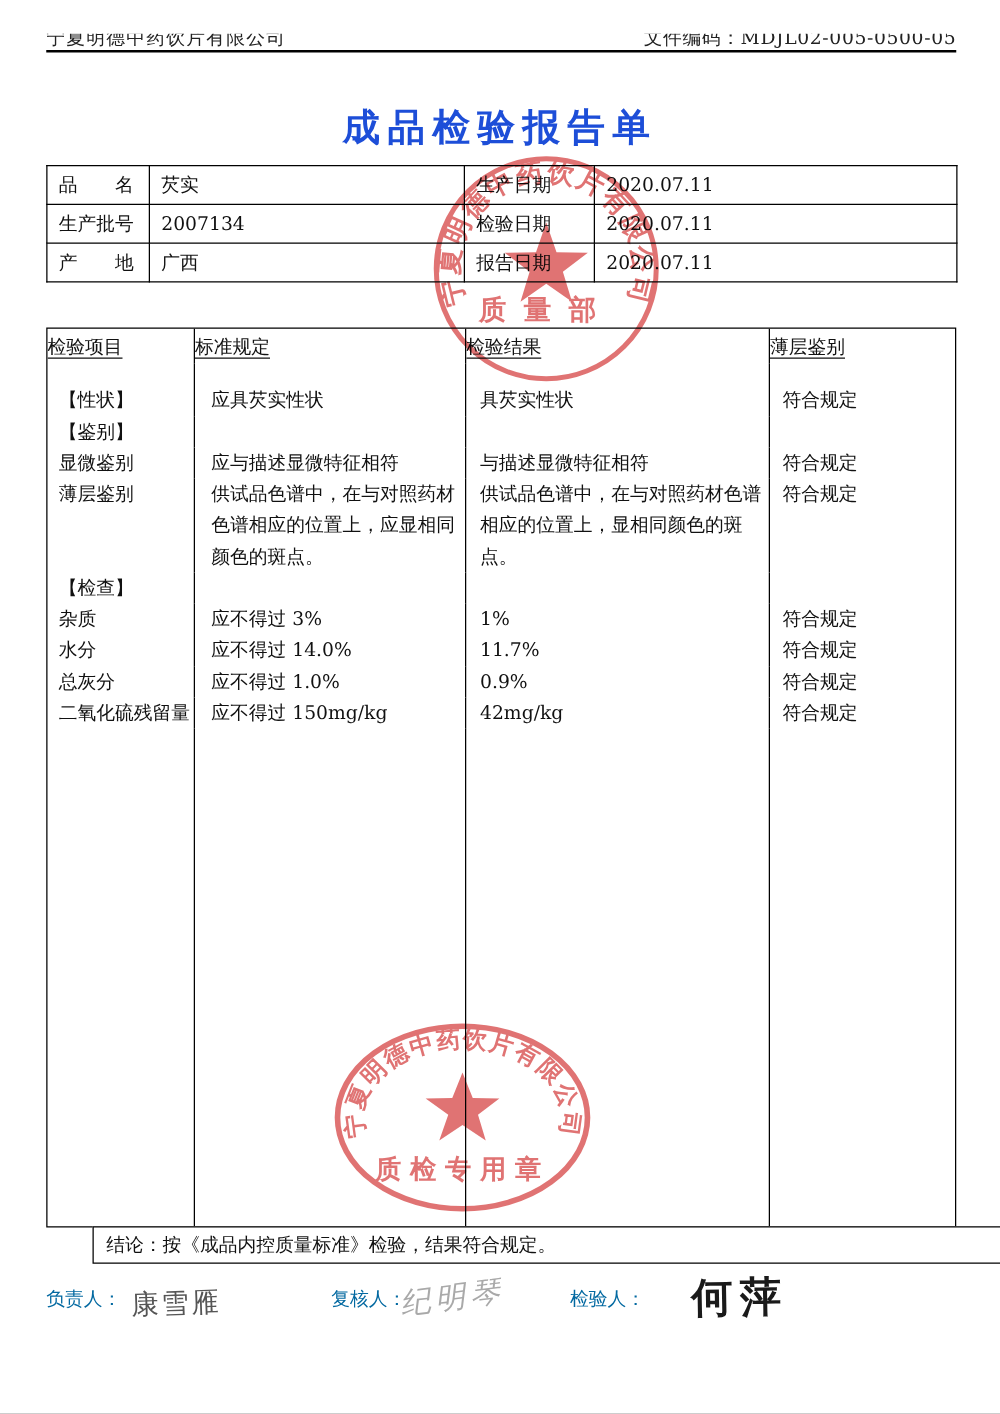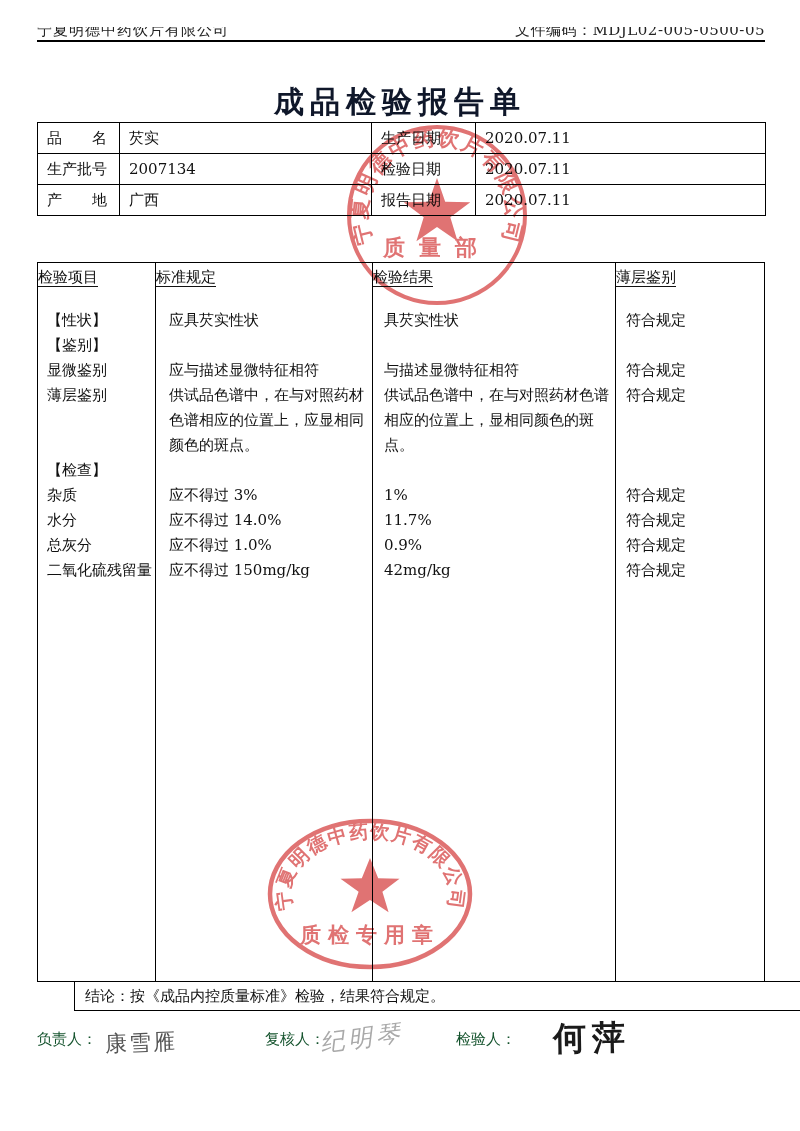--- a/index.html
+++ b/index.html
@@ -15,44 +15,44 @@
   }
   
   .topbar-text { position:absolute; top:20px; left:37px; width:728px; height:20px;
     font-size:15px; line-height:20px; color:#222; }
   .topbar-company { float:left; letter-spacing:1px; }
   .topbar-code { float:right; letter-spacing:0.5px; }
   .clip-cover { position:absolute; top:0; left:0; width:800px; height:27px; background:#fff; z-index:4; }
   .topbar-rule { position:absolute; top:40px; left:37px; width:728px; height:2px; background:#000; }
   
   .page-title { position:absolute; top:82px; left:0; width:800px; text-align:center;
-    font-size:30px; font-weight:bold; letter-spacing:6px; color:#0f172a; }
+    font-size:30px; font-weight:bold; letter-spacing:6px; color:#1d4ed8; }
   
-  .info-table { position:absolute; top:122px; left:37px; width:728px; border-collapse:collapse;
+  .info-table { position:absolute; top:132px; left:37px; width:728px; border-collapse:collapse;
     table-layout:fixed; font-size:15px; }
   .info-table td { border:1px solid #000; height:31px; padding:0 0 0 9px; vertical-align:middle; }
   
   .main-table { position:absolute; top:262px; left:37px; width:728px; height:720px;
     border:1px solid #000; display:grid;
     grid-template-columns:118px 217px 243px 148px;
     grid-template-rows:28px 17px 25px 25px 25px auto 25px 25px 25px 25px 25px 1fr;
     font-size:15px; z-index:1; }
   .mc { line-height:25px; padding-left:9px; overflow:hidden; }
   .mc.std { padding-left:13px; padding-right:3px; }
   .mc.res { padding-left:11px; padding-right:3px; }
   .mc.con { padding-left:10px; }
   .bR { border-right:1px solid #000; }
   .mh { line-height:28px; padding:0; }
   .mh span { text-decoration:underline; text-underline-offset:4px; }
   
   .conclusion-bar { position:absolute; top:981px; left:37px; width:728px; height:30px;
     border:1px solid #000; font-size:15px; line-height:28px; padding-left:10px; background:#fff; z-index:2;margin-left:37px; }
   
   .footer { position:absolute; top:1022px; left:0; width:800px; height:60px; font-size:15px; z-index:3; }
-  .f-label { position:absolute; top:8px; color:#14532d; }
+  .f-label { position:absolute; top:8px; color:#0369a1; }
   .sig { position:absolute; white-space:nowrap; }
   .sig-resp { top:6px; left:105px; font-size:22px; color:#555; transform:rotate(-2deg); letter-spacing:2px; }
   .sig-review { top:0px; left:320px; font-size:24px; color:#a9a9a9; font-style:italic; transform:rotate(-7deg); letter-spacing:4px; }
   .sig-inspect { top:-6px; left:553px; font-size:33px; color:#1a1a1a; font-weight:bold; transform:rotate(-1deg); letter-spacing:6px; }
   
   .stamp { position:absolute; mix-blend-mode:multiply; opacity:0.8; pointer-events:none; z-index:6; }
   .stamp-top { left:337px; top:115px; }
   .stamp-bottom { left:264px; top:814px; }
 </style>
 </head>

